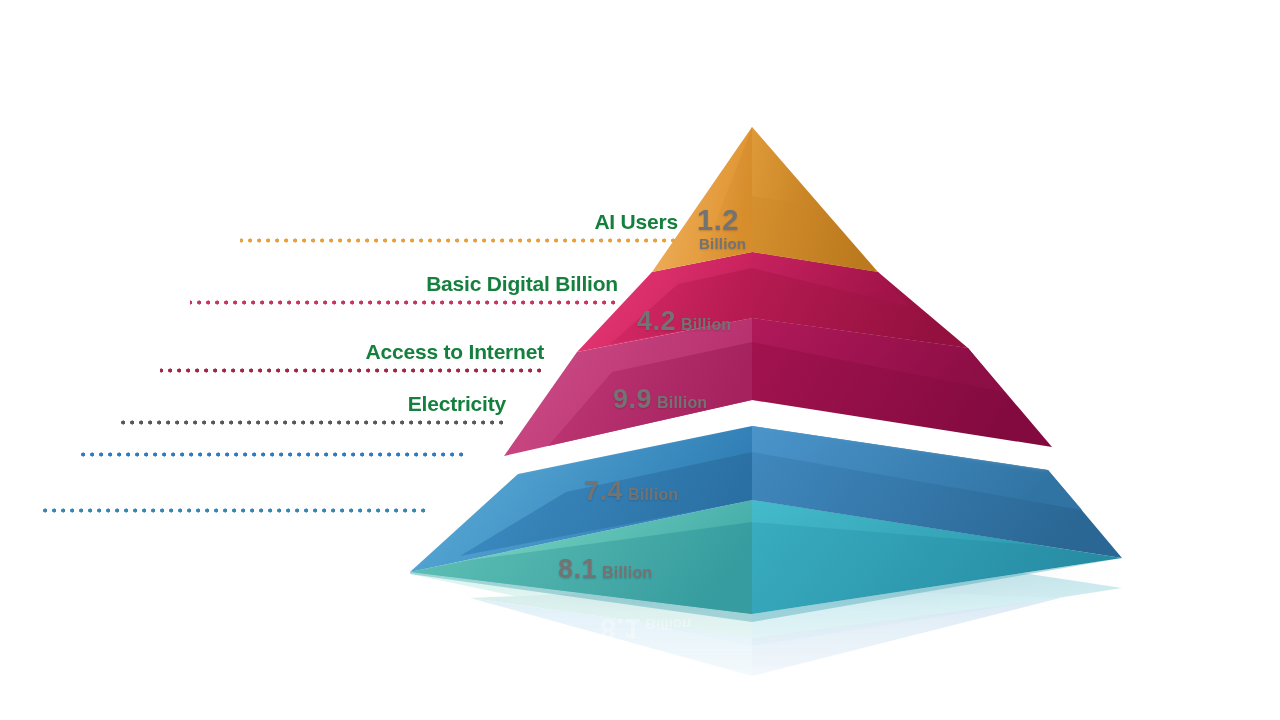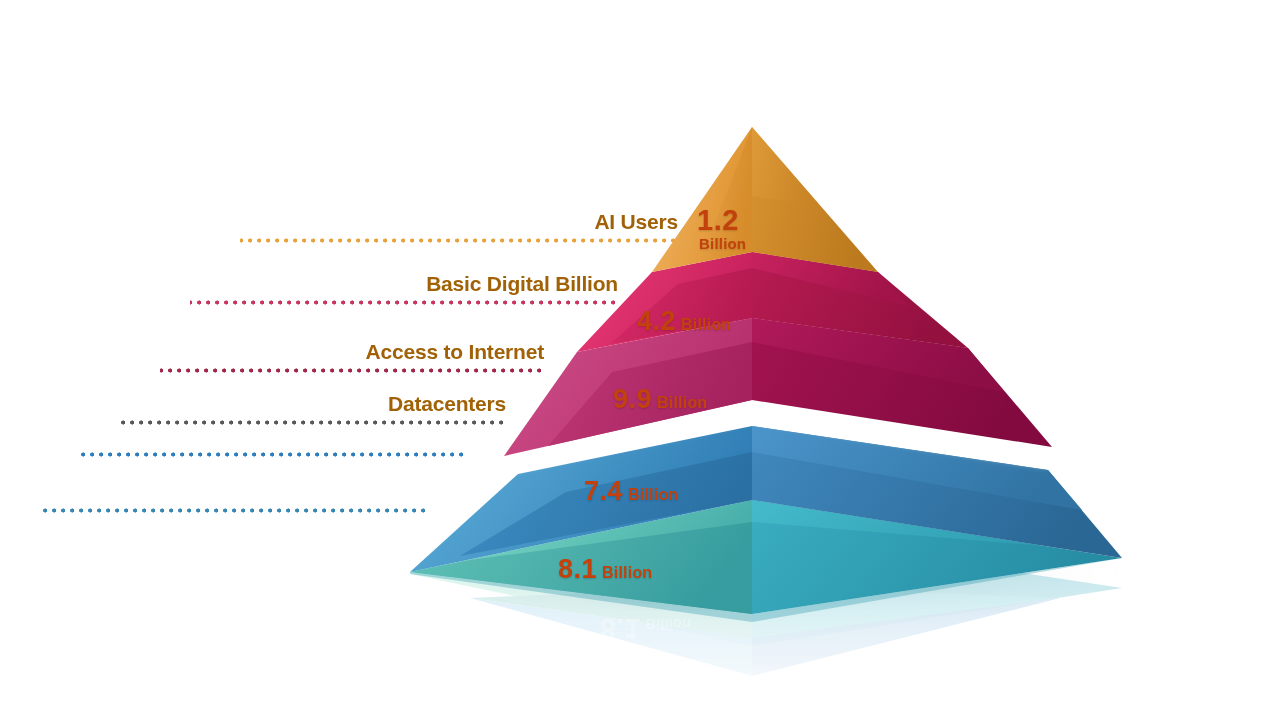--- a/index.html
+++ b/index.html
@@ -34,38 +34,38 @@
     position: absolute;
     height: 44px;
     text-align: right;
     white-space: nowrap;
   }
   .label-text {
     display: block;
     font-family: "Liberation Sans", sans-serif;
     font-size: 21px;
     font-weight: 600;
-    color: #a16207;
+    color: #15803d;
     letter-spacing: -0.2px;
     line-height: 24px;
     padding-right: 2px;
   }
   .leader {
     display: block;
     height: 5px;
     margin-top: 4px;
     background-repeat: repeat-x;
     background-size: 9px 5px;
     background-position: right center;
   }
 
   
   .val {
     position: absolute;
-    color: #c2410c;
+    color: #737373;
     white-space: nowrap;
     text-shadow: 0 1px 2px rgba(0,0,0,0.16);
     font-family: "Liberation Sans", sans-serif;
   }
   .val .num {
     font-size: 27px;
     font-weight: 700;
     letter-spacing: 0.5px;
   }
   .val .unit {
@@ -308,21 +308,21 @@
     <span class="label-text">Basic Digital Billion</span>
     <span class="leader" id="lead-1" style="background-image: radial-gradient(circle at 2.2px 2.5px, rgb(200, 54, 95) 1.9px, rgba(0, 0, 0, 0) 2.2px);"></span>
   </div>
 
   <div class="label-row" id="row-2" style="left:160px; top:340px; width:386px;">
     <span class="label-text">Access to Internet</span>
     <span class="leader" id="lead-2" style="background-image: radial-gradient(circle at 2.2px 2.5px, rgb(163, 40, 71) 1.9px, rgba(0, 0, 0, 0) 2.2px);"></span>
   </div>
 
   <div class="label-row" id="row-3" style="left:120px; top:392px; width:388px;">
-    <span class="label-text">Datacenters</span>
+    <span class="label-text">Electricity</span>
     <span class="leader" id="lead-3" style="background-image: radial-gradient(circle at 2.2px 2.5px, rgb(88, 88, 88) 1.9px, rgba(0, 0, 0, 0) 2.2px);"></span>
   </div>
 
   <div class="label-row" id="row-4" style="left:80px; top:448px; width:388px;">
     <span class="leader" id="lead-4" style="background-image: radial-gradient(circle at 2.2px 2.5px, rgb(46, 126, 191) 1.9px, rgba(0, 0, 0, 0) 2.2px);"></span>
   </div>
 
   <div class="label-row" id="row-5" style="left:40px; top:504px; width:390px;">
     <span class="leader" id="lead-5" style="background-image: radial-gradient(circle at 2.2px 2.5px, rgb(55, 135, 181) 1.9px, rgba(0, 0, 0, 0) 2.2px);"></span>
   </div>

